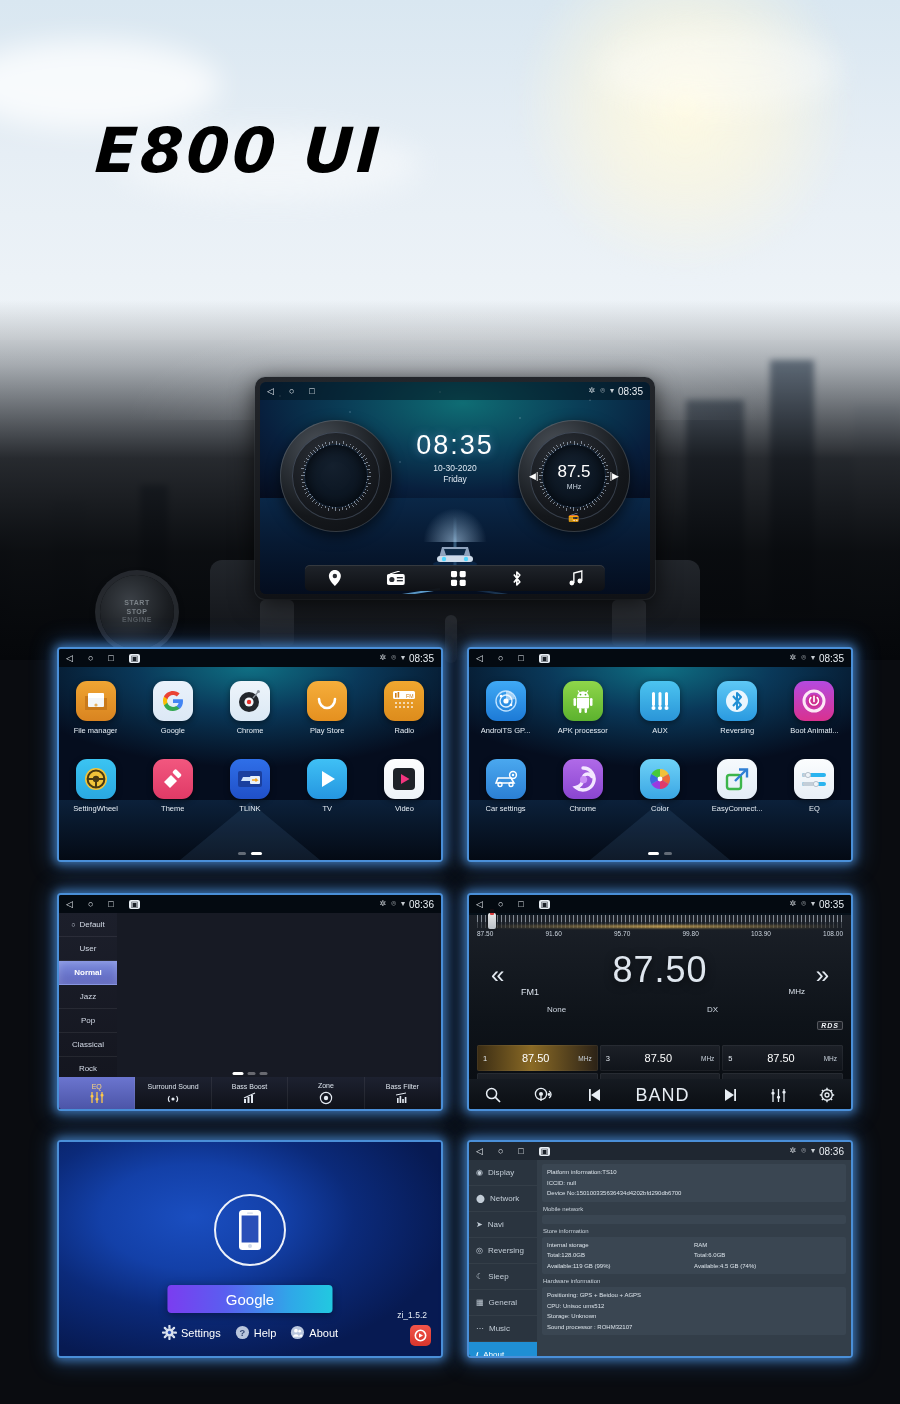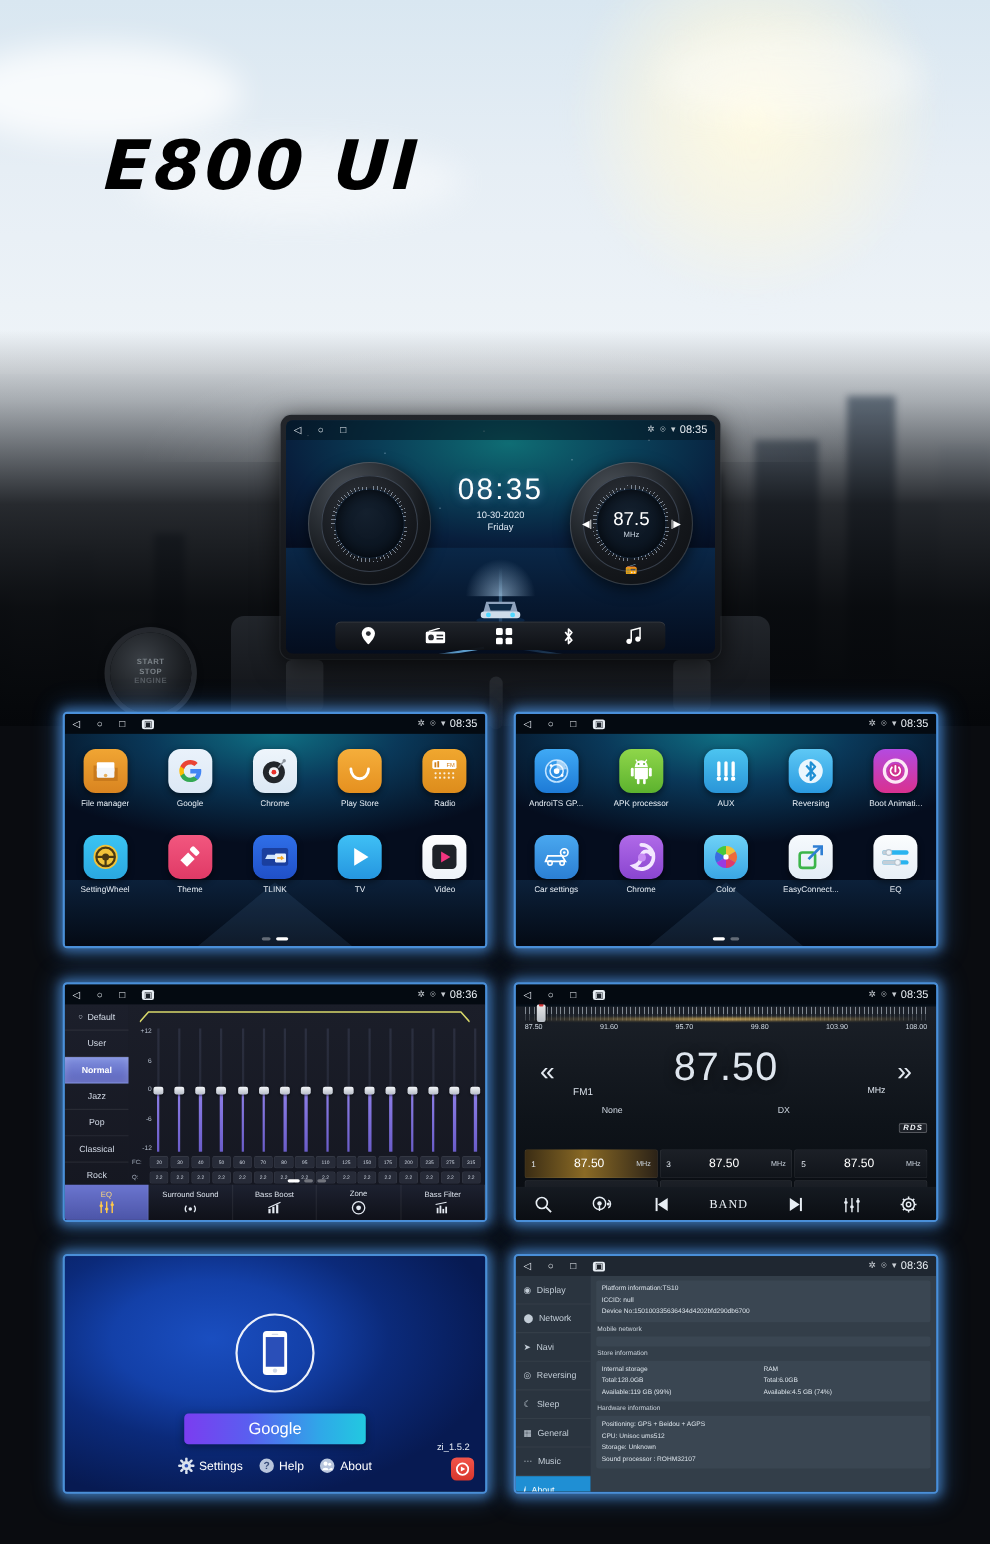--- a/index.html
+++ b/index.html
@@ -171,21 +171,21 @@
   .app-ico { width:40px; height:40px; border-radius:11px; position:relative;
              box-shadow:0 2px 6px rgba(0,0,0,.45); display:flex; align-items:center; justify-content:center; overflow:hidden; }
   .app-label { font-size:7.5px; color:#e7eef5; text-align:center; max-width:62px;
                white-space:nowrap; overflow:hidden; text-overflow:ellipsis; }
   .pagedots { position:absolute; bottom:5px; left:50%; transform:translateX(-50%);
               display:flex; gap:5px; align-items:center; z-index:3; }
   .dot { width:8px; height:3px; border-radius:2px; background:rgba(255,255,255,.35); }
   .dot.on { background:#fff; width:11px; }
 
   
-  .eq-body { height:calc(100% - 18px); display:flex; background:#171a24; position:relative; }
+  .eq-body { height:calc(100% - 18px); display:flex; background:#171a24; position:relative;flex-direction:column; }
   .eq-side { width:58px; background:linear-gradient(180deg,#1c1f2b,#14161f); flex-shrink:0; }
   .eq-preset { height:24px; display:flex; align-items:center; justify-content:center;
                font-size:8px; color:#d3dae6; border-bottom:1px solid rgba(255,255,255,.07); position:relative; }
   .eq-preset.first { gap:4px; }
   .eq-preset.active { background:linear-gradient(180deg,#7f8fe0,#5b63bb); color:#fff; font-weight:bold;
                       box-shadow:inset 0 0 8px rgba(255,255,255,.2); }
   .eq-main { flex:1; position:relative; background:linear-gradient(180deg,#1b1e29,#141620); }
   .eq-curve { position:absolute; left:10px; right:4px; top:3px; height:16px; }
   .eq-axis { position:absolute; left:3px; top:22px; height:112px; width:18px;
              display:flex; flex-direction:column; justify-content:space-between;
@@ -249,21 +249,21 @@
   .preset { background:linear-gradient(180deg,#1c2027,#10141a); border-radius:2px;
             display:flex; align-items:center; padding:0 6px; box-shadow:inset 0 0 0 .5px rgba(255,255,255,.10); }
   .preset.active { background:linear-gradient(90deg,#3a2c14,#8a6a25 45%, #2b2217); }
   .preset-num { font-size:7.5px; color:#e3e9f0; width:10px; }
   .preset-val { flex:1; text-align:center; font-size:11px; color:#fff; }
   .preset-unit { font-size:6.5px; color:#c9d2dc; }
   .radio-tabs { position:absolute; left:0; bottom:0; width:100%; height:32px;
                 background:linear-gradient(180deg,#151a21,#0a0d12);
                 display:flex; align-items:center; justify-content:space-around; }
   .radio-tabs .rt { display:flex; align-items:center; justify-content:center; color:#e8eef4; }
-  .rt-band { font-size:11px; letter-spacing:1px;font-family:Liberation Serif, serif; }
+  .rt-band { font-size:18px; letter-spacing:1px; }
 
   
   .wait-body { height:100%; position:relative;
     background:
       radial-gradient(ellipse 260px 150px at 35% 35%, #1a4ec0 0%, #1340a8 35%, #0b2a7a 62%, #071a52 100%),
       linear-gradient(135deg,#0d3096,#061a52); }
   .phone-circle { position:absolute; left:50%; top:52px; transform:translateX(-50%);
                   width:72px; height:72px; border-radius:50%; border:2px solid rgba(255,255,255,.92);
                   display:flex; align-items:center; justify-content:center; }
   .waiting-btn { position:absolute; left:50%; top:143px; transform:translateX(-50%);

